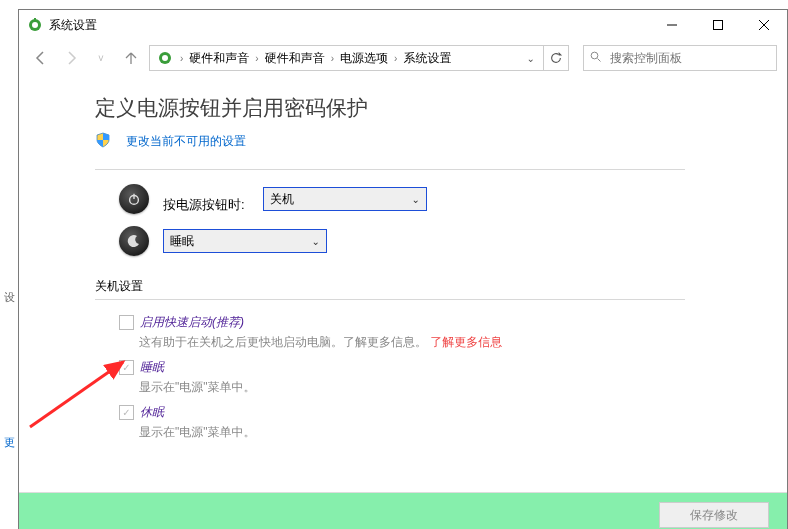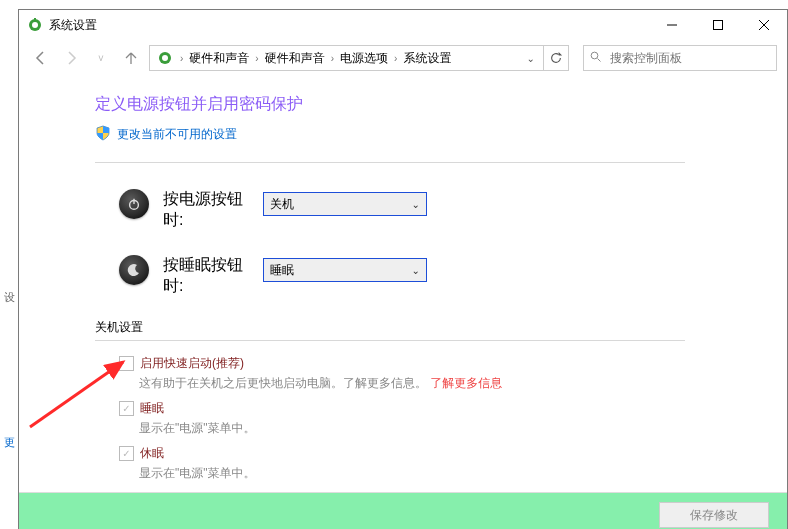--- a/index.html
+++ b/index.html
@@ -22,41 +22,41 @@
   .bc-icon{width:18px;height:18px;margin:0 4px;display:flex;align-items:center;justify-content:center;}
   .bc-item{padding:0 4px;font-size:12px;}
   .bc-sep{color:#777;font-size:10px;padding:0 2px;}
   .bc-drop{margin-left:auto;color:#555;font-size:10px;padding:0 6px;}
   .refresh{width:24px;height:24px;display:flex;align-items:center;justify-content:center;border:1px solid #ccc;border-left:none;color:#555;}
   .searchbox{width:180px;height:24px;border:1px solid #ccc;display:flex;align-items:center;margin-left:8px;padding:0 6px;color:#999;}
   .searchbox .sicon{margin-right:6px;color:#888;}
   .searchbox input{border:none;outline:none;flex:1;font-size:12px;color:#c2410c;font-family:inherit;}
   
   .content{flex:1;overflow:auto;padding:18px 0 0 76px;position:relative;}
-  .heading{color:#8b5cf6;font-size:16px;margin-bottom:10px;}
+  .heading{color:#404040;font-size:21px;margin-bottom:10px;}
   .desc{font-size:12px;margin-bottom:10px;line-height:1.6;}
-  .shield-row{display:flex;align-items:center;gap:6px;margin-bottom:18px;}
+  .shield-row{display:flex;align-items:center;gap:15px;margin-bottom:18px;}
   .shield-row a{color:#0066cc;text-decoration:none;}
   .section-title{font-size:12px;margin-bottom:4px;}
   .section-underline{border-bottom:1px solid #d8d8d8;width:590px;margin-bottom:14px;}
   .btn-row{display:flex;align-items:center;margin-bottom:12px;padding-left:24px;}
   .roundicon{width:30px;height:30px;border-radius:50%;background:radial-gradient(circle at 40% 35%, #5a5a5a 0%, #2a2a2a 60%, #000 100%);display:flex;align-items:center;justify-content:center;margin-right:14px;box-shadow:0 1px 2px rgba(0,0,0,0.3);}
   .roundicon .inner-power{width:14px;height:14px;position:relative;}
   .roundicon .inner-sleep{width:16px;height:16px;}
-  .btn-label{width:100px;font-size:16px;margin-top:12px;}
+  .btn-label{width:100px;font-size:13px;margin-top:12px;}
   .dropdown{width:150px;height:22px;border:1px solid #1d4ed8;background:#efefef;display:flex;align-items:center;padding:0 6px;font-size:12px;position:relative;}
   .dropdown .caret{margin-left:auto;font-size:10px;color:#333;}
   .shutdown-list{padding-left:24px;}
   .check-item{margin-bottom:8px;}
   .check-row{display:flex;align-items:center;gap:6px;}
   .chk{width:13px;height:13px;border:1px solid #888;background:#fff;display:flex;align-items:center;justify-content:center;font-size:10px;color:#555;}
   .chk.disabled{border-color:#bbb;color:#bbb;}
   .chk.checked::after{content:"✓";}
   .check-label{font-size:12px;}
-  .check-label.disabled{color:#7f1d1d;}
+  .check-label.disabled{color:#4c1d95;font-style:italic;}
   .check-sub{font-size:12px;margin:3px 0 0 20px;}
   .check-sub.disabled{color:#888;}
   .check-sub a{color:#ef4444;text-decoration:none;}
   
   .footer{height:44px;background:#86efac;border-top:1px solid #ddd;display:flex;align-items:center;justify-content:flex-end;padding:0 18px;gap:10px;}
   .btn{min-width:80px;height:24px;border:1px solid #adadad;background:#e1e1e1;display:flex;align-items:center;justify-content:center;font-size:12px;padding:0 14px;}
   .btn.disabled{color:#888;background:#efefef;border-color:#ccc;}
   
   .arrow{position:absolute;left:6px;top:276px;width:110px;height:80px;pointer-events:none;z-index:5;}
 </style>
@@ -194,21 +194,20 @@
           <span class="caret">⌄</span>
         </div>
       </div>
 
       <div class="btn-row">
         <div class="roundicon">
           <svg class="inner-sleep" viewBox="0 0 16 16">
             <path d="M11 3 A6 6 0 1 0 13 11 A4.5 4.5 0 0 1 11 3 Z" fill="#ddd"></path>
           </svg>
         </div>
-        <div class="btn-label">按睡眠按钮时:</div>
         <div class="dropdown">
           <span>睡眠</span>
           <span class="caret">⌄</span>
         </div>
       </div>
 
       <div style="height:10px;"></div>
       <div class="section-title">关机设置</div>
       <div class="section-underline"></div>
 

